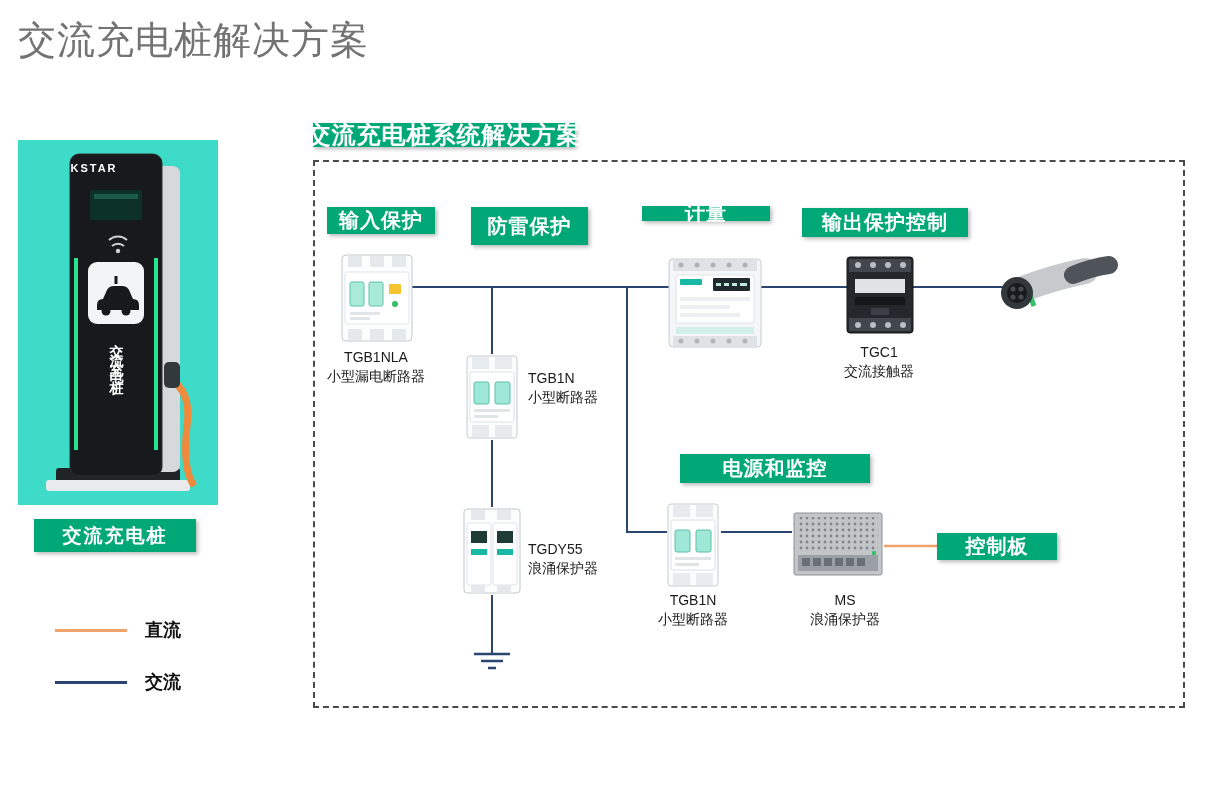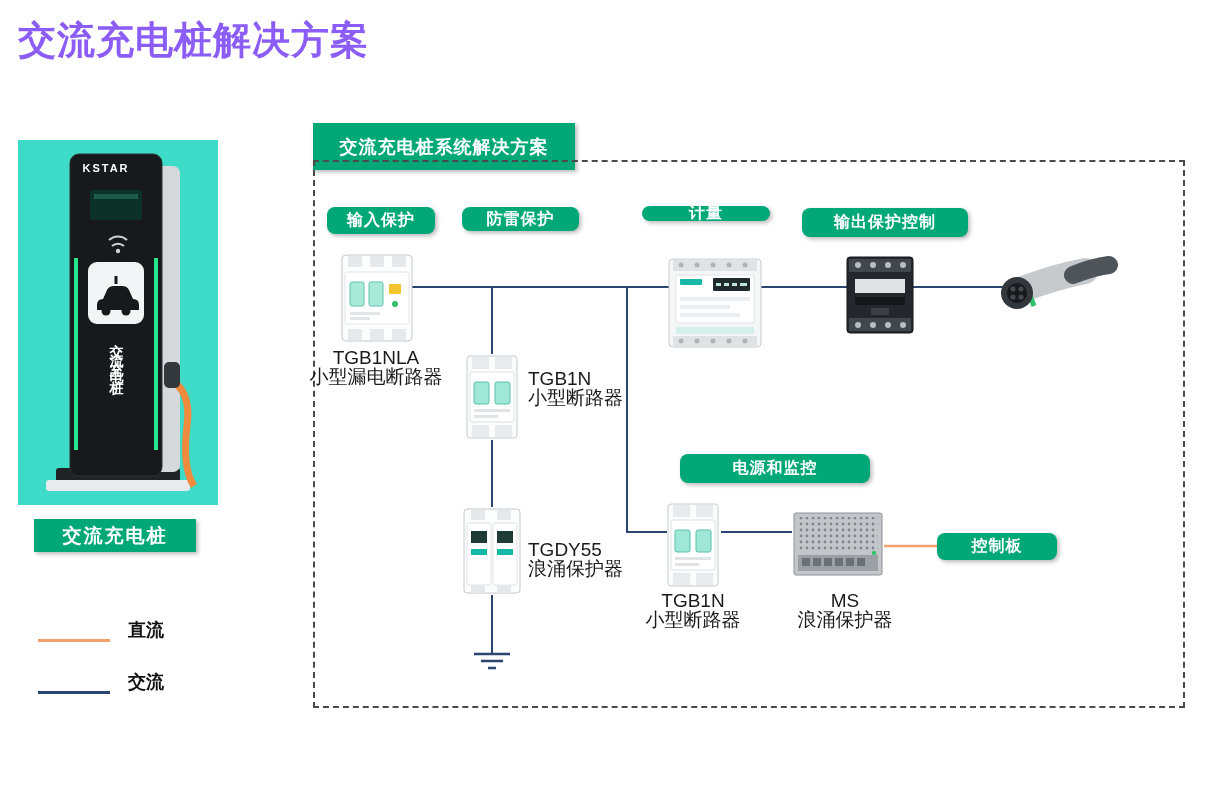--- a/index.html
+++ b/index.html
@@ -1,60 +1,60 @@
 <!DOCTYPE html>
 <html><head>
 <meta charset="utf-8">
 <style>
   html,body{margin:0;padding:0;}
   body{
     width:1213px;height:812px;position:relative;background:#ffffff;
     font-family:"Liberation Sans", sans-serif;overflow:hidden;
   }
   .title{
-    position:absolute;left:18px;top:18px;font-size:38px;font-weight:700;
-    color:#8b5cf6;letter-spacing:1px;line-height:1.2;
+    position:absolute;left:18px;top:18px;font-size:38px;font-weight:400;
+    color:#737373;letter-spacing:1px;line-height:1.2;
   }
   .photo{
     position:absolute;left:18px;top:140px;width:200px;height:365px;
     background:#3EDBC8;overflow:hidden;
   }
   .pile-brand{
-    position:absolute;left:52px;top:22px;width:72px;text-align:center;
+    position:absolute;left:40px;top:22px;width:72px;text-align:center;
     color:#ffffff;font-size:11px;font-weight:bold;letter-spacing:2px;
   }
   .pile-vtext{
     position:absolute;left:90px;top:192px;width:18px;height:130px;
     writing-mode:vertical-rl;text-orientation:upright;
     color:#ffffff;font-size:14px;font-weight:bold;letter-spacing:9px;
   }
   .badge{
     position:absolute;background:#00A878;color:#ffffff;font-weight:bold;
     display:flex;align-items:center;justify-content:center;
     box-shadow:2px 2px 4px rgba(0,0,0,0.28);white-space:nowrap;
   }
   .device-badge{left:34px;top:519px;width:162px;height:33px;font-size:19px;letter-spacing:2px;}
-  .diagram-header{left:313px;top:123px;width:262px;height:47px;font-size:18px;letter-spacing:1px;}
+  .diagram-header{left:313px;top:123px;width:262px;height:24px;font-size:24px;letter-spacing:1px;}
   .legend-item{
-    position:absolute;left:38px;display:flex;align-items:flex-end;height:24px;
+    position:absolute;left:55px;display:flex;align-items:center;height:24px;
   }
   .legend-line{display:inline-block;width:72px;height:3px;}
   .legend-line.dc{background:#F2A36C;}
   .legend-line.ac{background:#2A4570;}
   .legend-label{margin-left:18px;font-size:18px;font-weight:bold;color:#111;}
   .diagram-box{
     position:absolute;left:313px;top:160px;width:868px;height:544px;
     border:2px dashed #4a4a4a;
   }
   .wires{position:absolute;left:0;top:0;}
-  .sec-badge{font-size:16px;letter-spacing:1px;border-radius:8px;}
+  .sec-badge{font-size:20px;letter-spacing:1px;}
   .comp{position:absolute;}
   .comp svg{display:block;}
   .clabel{
-    position:absolute;font-size:19px;color:#1a1a1a;line-height:19px;
+    position:absolute;font-size:14px;color:#1a1a1a;line-height:19px;
   }
   .clabel.center{text-align:center;}
 </style>
 </head>
 <body>
 
 <div>
 
   <div class="title">交流充电桩解决方案</div>
 
@@ -117,21 +117,21 @@
       </g>
       <g stroke="#2A4570" stroke-width="2.5" fill="none">
         <path d="M159 492 H 195"></path>
         <path d="M166 499 H 188"></path>
         <path d="M173 506 H 181"></path>
       </g>
       <path d="M569 384 H 622" stroke="#F2A36C" stroke-width="2.5" fill="none"></path>
     </svg>
 
     <div class="badge sec-badge" style="left:12px;top:45px;width:108px;height:27px">输入保护</div>
-    <div class="badge sec-badge" style="left:147px;top:45px;width:117px;height:24px">防雷保护</div>
+    <div class="badge sec-badge" style="left:156px;top:45px;width:117px;height:38px">防雷保护</div>
     <div class="badge sec-badge" style="left:327px;top:44px;width:128px;height:15px">计量</div>
     <div class="badge sec-badge" style="left:365px;top:292px;width:190px;height:29px">电源和监控</div>
     <div class="badge sec-badge" style="left:487px;top:46px;width:166px;height:29px">输出保护控制</div>
     <div class="badge sec-badge" style="left:622px;top:371px;width:120px;height:27px">控制板</div>
 
     <div class="comp" style="left:26px;top:90px">
       <svg width="72" height="92" viewBox="0 0 72 92">
         <rect x="1" y="3" width="70" height="86" rx="4" fill="#fcfdfd" stroke="#c2c8cd"></rect>
         <rect x="7" y="4" width="14" height="11" fill="#e6e9eb"></rect>
         <rect x="29" y="4" width="14" height="11" fill="#e6e9eb"></rect>
@@ -212,20 +212,24 @@
         <rect x="4" y="63" width="62" height="13" fill="#41474d"></rect>
         <circle cx="13" cy="70" r="3" fill="#b9bec3"></circle>
           <circle cx="28" cy="70" r="3" fill="#b9bec3"></circle>
         <circle cx="43" cy="70" r="3" fill="#b9bec3"></circle>
           <circle cx="58" cy="70" r="3" fill="#b9bec3"></circle>
         <rect x="10" y="24" width="50" height="14" fill="#dfe3e6"></rect>
         <rect x="10" y="42" width="50" height="8" fill="#14171a"></rect>
         <rect x="26" y="53" width="18" height="7" fill="#3a4046"></rect>
       </svg>
     </div>
+    <div class="clabel center" style="left:504px;top:181px;width:120px">
+      <div>TGC1</div>
+      <div>交流接触器</div>
+    </div>
 
     <div class="comp" style="left:678px;top:85px">
       <svg width="125" height="90" viewBox="0 0 125 90">
         <path d="M30 42 Q62 30 92 24" stroke="#c6cacd" stroke-width="26" fill="none" stroke-linecap="round"></path>
         <path d="M80 28 Q100 20 116 18" stroke="#4e545a" stroke-width="18" fill="none" stroke-linecap="round"></path>
         <path d="M36 46 l5 13" stroke="#35c06a" stroke-width="5"></path>
         <circle cx="24" cy="46" r="16" fill="#32373c"></circle>
         <circle cx="24" cy="46" r="10" fill="#17191c"></circle>
         <circle cx="20" cy="42" r="2.6" fill="#444a50"></circle>
         <circle cx="28" cy="42" r="2.6" fill="#444a50"></circle>

